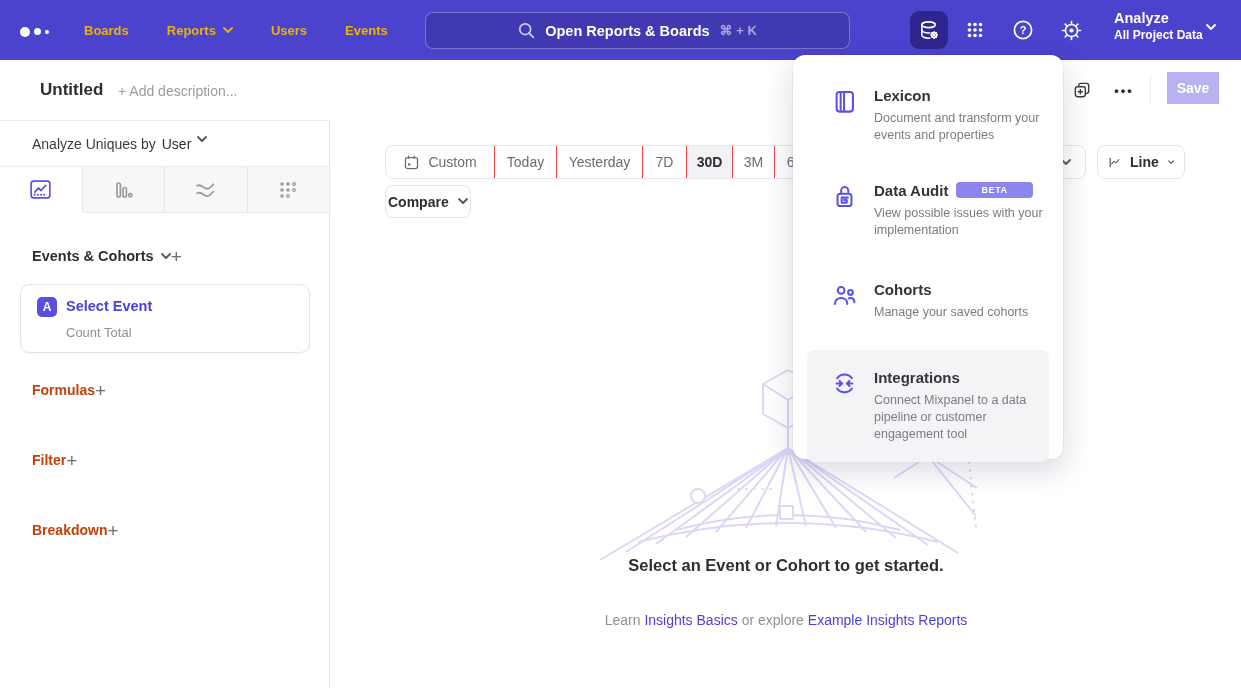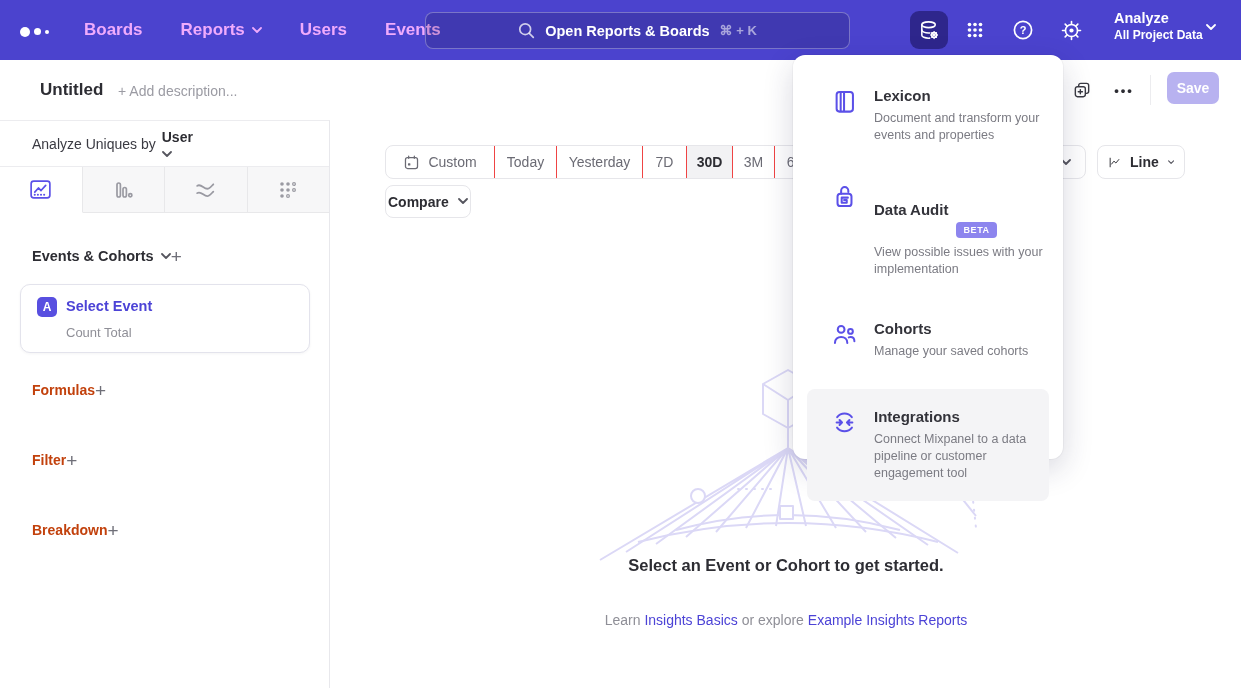--- a/index.html
+++ b/index.html
@@ -5,49 +5,49 @@
   * { margin:0; padding:0; box-sizing:border-box; }
   html,body { font-family:"Liberation Sans", sans-serif; background:#fff; }
   #app { position:relative; width:1241px; height:688px; background:#fff; overflow:hidden; }
 
   
   .topnav { position:absolute; left:0; top:0; width:1241px; height:60px; background:#4b43ce; }
   .logo { position:absolute; left:20px; top:22px; width:44px; height:16px; }
   .logo i { display:inline-block; border-radius:50%; background:#fff; vertical-align:middle; }
   .logo .d1{ width:10px;height:10px; } .logo .d2{ width:7px;height:7px;margin-left:4px; } .logo .d3{ width:4px;height:4px;margin-left:4px; }
   .nav-links { position:absolute; left:84px; top:0; height:60px; display:flex; align-items:center; gap:38px; }
-  .nav-link { color:#f0abfc; font-size:17px; font-weight:600; display:flex; align-items:center; gap:7px; cursor:pointer; }
+  .nav-link { color:#eab308; font-size:13px; font-weight:600; display:flex; align-items:center; gap:7px; cursor:pointer; }
   .chev { width:10px; height:7px; }
   .chev path { fill:none; stroke:currentColor; stroke-width:1.8; stroke-linecap:round; stroke-linejoin:round; }
   .nav-search { position:absolute; left:425px; top:12px; width:425px; height:37px; border-radius:8px;
     background:rgba(0,0,0,0.14); border:1px solid rgba(255,255,255,0.30);
     display:flex; align-items:center; justify-content:center; gap:10px; cursor:pointer; }
   .nav-search .s-label { color:#fff; font-size:14.5px; font-weight:600; }
   .nav-search .s-short { color:rgba(255,255,255,0.55); font-size:13px; font-weight:600; }
   .icon-btn { position:absolute; top:11px; width:38px; height:38px; border-radius:9px; display:flex; align-items:center; justify-content:center; cursor:pointer; }
   .icon-btn.active { background:rgba(10,5,60,0.45); }
   .project { position:absolute; left:1114px; top:10px; color:#fff; cursor:pointer; }
   .project .p-name { font-size:14.5px; font-weight:700; }
   .project .p-scope { font-size:12px; font-weight:700; margin-top:2px; }
   .project .chev { position:absolute; left:92px; top:14px; }
 
   
   .rheader { position:absolute; left:0; top:60px; width:1241px; height:60px; background:#fff; }
   .r-title { position:absolute; left:40px; top:20px; font-size:17px; font-weight:700; color:#2d2d33; }
   .r-desc { position:absolute; left:118px; top:23px; font-size:14px; color:#9b9ba3; cursor:text; }
   .hdr-ic { position:absolute; top:17px; width:26px; height:26px; display:flex; align-items:center; justify-content:center; cursor:pointer; color:#3a3a42; }
   .hdr-divider { position:absolute; left:1150px; top:15px; width:1px; height:30px; background:#ececef; }
-  .save-btn { position:absolute; left:1167px; top:12px; width:52px; height:32px; border:none; border-radius:7px;
+  .save-btn { position:absolute; left:1167px; top:12px; width:52px; height:32px; border:none; border-radius:1px;
     background:#b8b2f0; color:#fff; font-size:14px; font-weight:600; font-family:inherit; }
 
   
   .sidebar { position:absolute; left:0; top:120px; width:330px; height:664px; background:#fff; border-right:1px solid #e8e8ec; border-top:1px solid #ececef; }
   .analyze-row { position:absolute; left:0; top:0; width:100%; height:46px; border-bottom:1px solid #ececef; display:flex; align-items:center; padding-left:32px; gap:6px; }
   .analyze-label { font-size:14px; color:#3a3a42; }
-  .analyze-picker { display:flex; gap:6px; font-size:14px; font-weight:700; color:#2d2d33; cursor:pointer;flex-direction:column; }
+  .analyze-picker { display:flex; gap:6px; font-size:14px; font-weight:400; color:#2d2d33; cursor:pointer; }
   .tabs { position:absolute; left:0; top:46px; width:100%; height:46px; display:flex; background:#f7f7f8; }
   .tab { flex:1; display:flex; align-items:center; justify-content:center; border-bottom:1px solid #e8e8ea; border-right:1px solid #e8e8ea; color:#9a9aa2; cursor:pointer; }
   .tab:last-child { border-right:none; }
   .tab.active { background:#fff; border-bottom:1px solid #fff; color:#5b50e8; }
   .sb-row { position:absolute; left:32px; right:34px; height:22px; display:flex; align-items:center; justify-content:flex-start; }
   .sb-head { font-size:14.5px; font-weight:700; color:#2d2d33; display:flex; align-items:center; gap:7px; cursor:pointer; }
   .sb-label { font-size:14px; font-weight:600; color:#c2410c; }
   .plus-btn { font-size:19px; font-weight:400; color:#6f6f78; background:none; border:none; line-height:1; cursor:pointer; font-family:inherit; }
   .event-card { position:absolute; left:20px; top:163px; width:290px; height:69px; background:#fff; border:1px solid #e3e3ec; border-radius:10px; box-shadow:0 1px 3px rgba(30,30,60,0.05); cursor:pointer; }
   .ev-badge { position:absolute; left:16px; top:12px; width:20px; height:20px; border-radius:5px; background:#584fe0; color:#fff; font-size:12px; font-weight:700; display:flex; align-items:center; justify-content:center; }
@@ -70,21 +70,21 @@
   .empty-links { position:absolute; left:0; top:492px; width:100%; text-align:center; font-size:14px; color:#8f8f97; }
   .empty-links a { color:#4c43d6; font-weight:400; text-decoration:none; cursor:pointer; }
 
   
   .dropdown { position:absolute; left:793px; top:55px; width:270px; height:404px; background:#fff; border-radius:12px;
     box-shadow:0 10px 30px rgba(35,35,80,0.18), 0 0 0 1px rgba(0,0,0,0.03); z-index:50; padding:32px 14px 14px 14px; }
   .menu-item { display:flex; align-items:flex-start; gap:16px; padding-left:24px; cursor:pointer; }
   .menu-item .mi-icon { width:27px; flex:0 0 27px; margin-top:1px; color:#5b50e8; }
   .mi-title { font-size:15px; font-weight:700; color:#33333a; display:flex; align-items:center; gap:8px; }
   .mi-desc { font-size:12.5px; line-height:1.35; color:#7b7b83; margin-top:6px; width:180px; }
-  .mi-badge { display:inline-block; background:#8d85ee; color:#fff; font-size:9px; font-weight:700; letter-spacing:0.6px; padding:3px 7px; border-radius:4px;margin-top:40px; }
+  .mi-badge { display:inline-block; background:#8d85ee; color:#fff; font-size:9px; font-weight:700; letter-spacing:0.6px; padding:3px 25px; border-radius:4px; }
   .mi-lexicon { margin-bottom:38px; }
   .mi-audit { margin-bottom:42px; }
   .mi-cohorts { margin-bottom:30px; }
   .mi-integrations { background:#f4f4f6; border-radius:8px; padding:19px 10px 19px 24px; }
 
   svg.ic { display:block; }
 </style>
 </head>
 <body>
 

